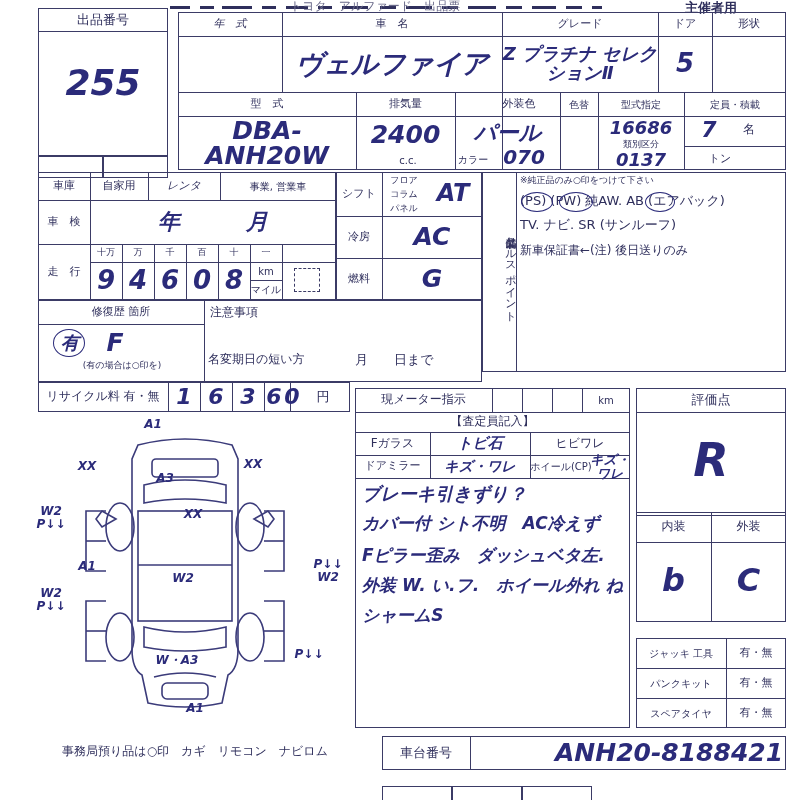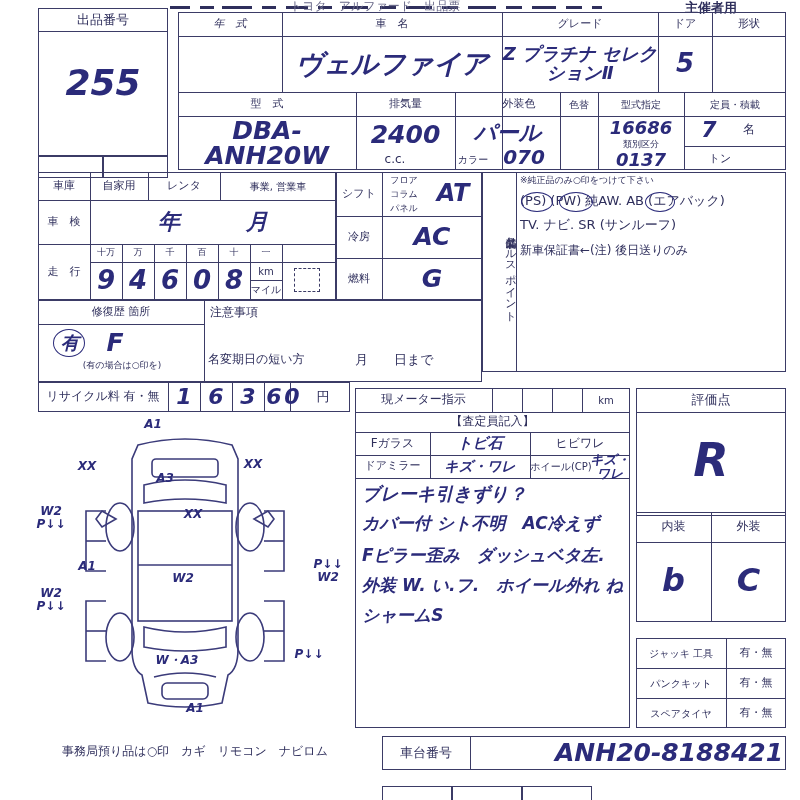--- a/index.html
+++ b/index.html
@@ -91,42 +91,42 @@
 
   <div class="lbl" style="left:178px;top:92px;width:178px;height:24px;">型　式</div>
   <div class="lbl" style="left:356px;top:92px;width:99px;height:24px;">排気量</div>
   <div class="lbl" style="left:455px;top:92px;width:105px;height:24px;padding-left:23px;">外装色</div>
   <div class="lbl" style="left:560px;top:92px;width:38px;height:24px;font-size:10px;">色替</div>
   <div class="lbl" style="left:598px;top:92px;width:86px;height:24px;font-size:10px;">型式指定</div>
   <div class="lbl" style="left:684px;top:92px;width:102px;height:24px;font-size:10px;">定員・積載</div>
 
   <div class="hand" style="left:178px;top:116px;width:178px;height:54px;font-size:25px;line-height:1.0;">DBA-ANH20W</div>
   <div class="hand" style="left:356px;top:116px;width:99px;height:38px;font-size:25px;">2400</div>
-  <div class="lbl" style="left:355px;top:152px;width:80px;height:16px;font-size:12px;">c.c.</div>
+  <div class="lbl" style="left:368px;top:152px;width:80px;height:16px;font-size:10px;">c.c.</div>
   <div class="hand" style="left:455px;top:116px;width:105px;height:34px;font-size:22px;">パール</div>
   <div class="lbl" style="left:456px;top:150px;width:34px;height:18px;font-size:10px;">カラー</div>
   <div class="hand" style="left:492px;top:146px;width:64px;height:22px;font-size:20px;">070</div>
   <div class="hand" style="left:598px;top:116px;width:86px;height:24px;font-size:18px;">16686</div>
   <div class="lbl" style="left:598px;top:138px;width:86px;height:14px;font-size:9px;">類別区分</div>
   <div class="hand" style="left:598px;top:150px;width:86px;height:20px;font-size:18px;">0137</div>
   <div class="hand" style="left:684px;top:116px;width:50px;height:28px;font-size:22px;">7</div>
   <div class="lbl" style="left:734px;top:120px;width:30px;height:20px;font-size:12px;">名</div>
   <div class="lbl" style="left:700px;top:150px;width:40px;height:18px;font-size:11px;">トン</div>
   <div class="hline" style="left:684px;top:146px;width:102px;"></div>
 
   <div class="box" style="left:38px;top:172px;width:298px;height:128px;"></div>
   <div class="hline" style="left:38px;top:200px;width:298px;"></div>
   <div class="hline" style="left:38px;top:244px;width:298px;"></div>
   <div class="vline" style="left:90px;top:172px;height:128px;"></div>
   <div class="vline" style="left:148px;top:172px;height:28px;"></div>
   <div class="vline" style="left:220px;top:172px;height:28px;"></div>
 
   <div class="lbl" style="left:38px;top:172px;width:52px;height:28px;">車庫</div>
   <div class="lbl" style="left:90px;top:172px;width:58px;height:28px;">自家用</div>
-  <div class="lbl" style="left:148px;top:172px;width:72px;height:28px;">レンタ</div>
+  <div class="lbl" style="left:148px;top:172px;width:72px;height:28px;font-style:italic;">レンタ</div>
   <div class="lbl" style="left:220px;top:172px;width:116px;height:28px;font-size:10px;">事業, 営業車</div>
 
   <div class="lbl" style="left:38px;top:200px;width:52px;height:44px;">車　検</div>
   <div class="hand" style="left:90px;top:200px;width:246px;height:44px;font-size:22px;">年　　　月</div>
 
   <div class="lbl" style="left:38px;top:244px;width:52px;height:56px;">走　行</div>
 
   <div class="hline" style="left:90px;top:262px;width:246px;"></div>
   <div class="vline" style="left:122px;top:244px;height:56px;"></div>
   <div class="vline" style="left:154px;top:244px;height:56px;"></div>

